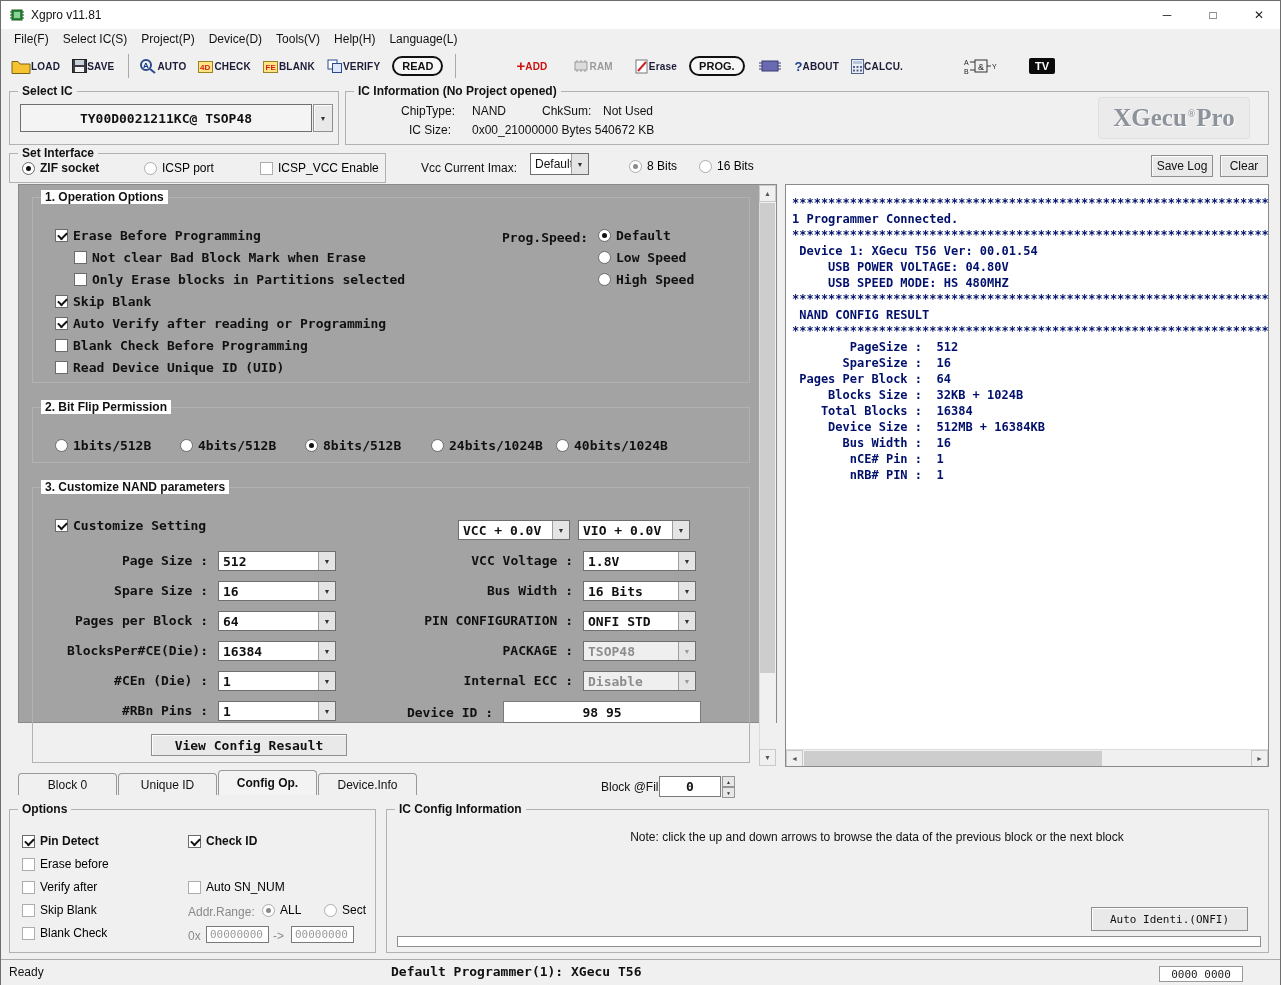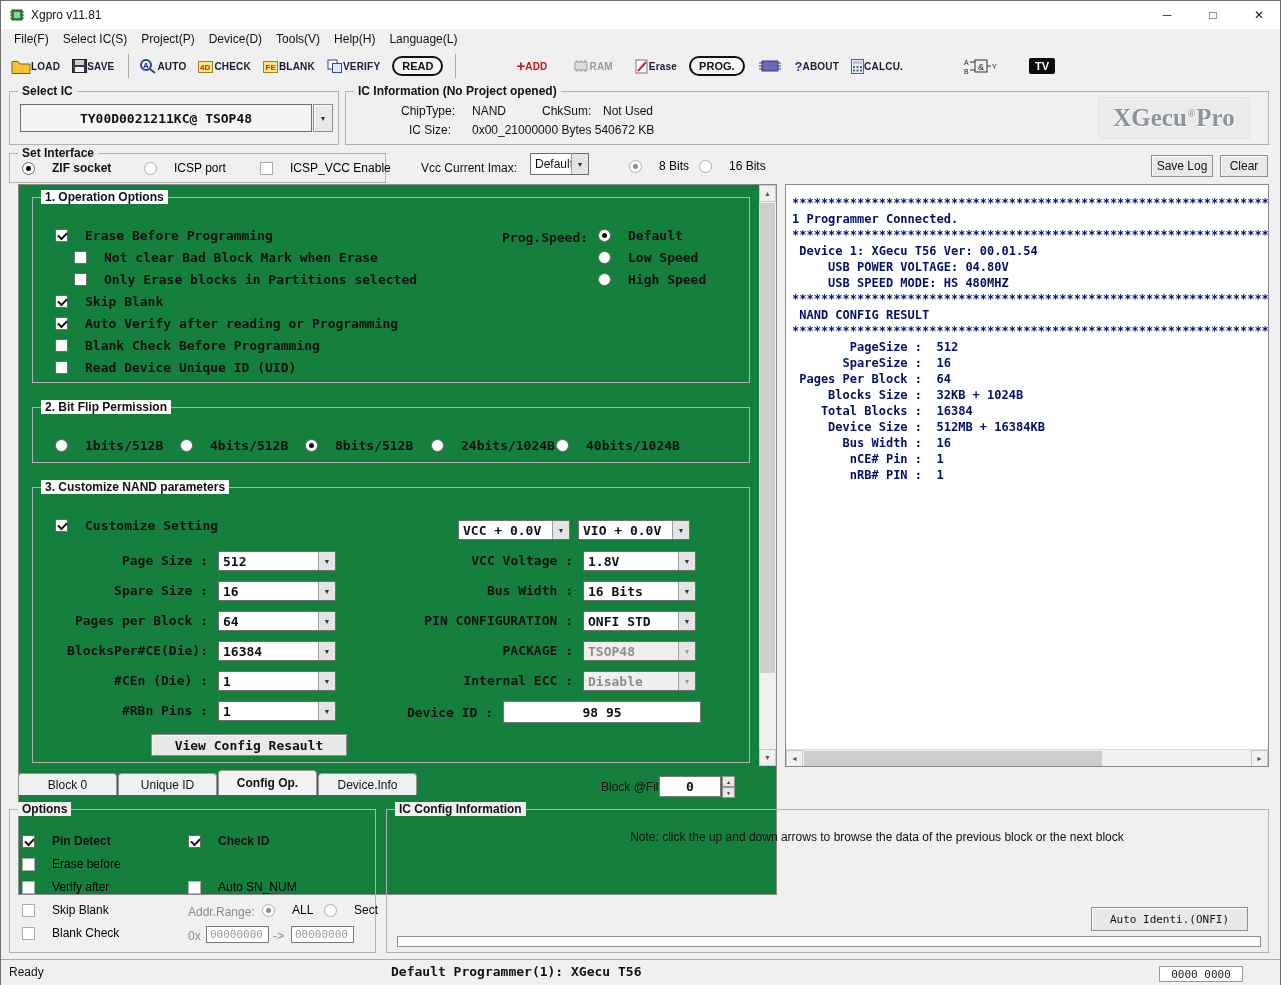--- a/index.html
+++ b/index.html
@@ -23,21 +23,21 @@
 .red{color:#cc1111}
 .grayt{color:#9a9a9a}
 .plus{font-size:15px;font-weight:bold;color:#cc1111;line-height:10px}
 .qmark{font-size:13px;font-weight:bold;color:#1a3a8a}
 .tv-box{background:#0a0a0a;color:#fff;font-weight:bold;font-size:11px;padding:2px 6px;border-radius:2px}
 
 .group{position:absolute;border:1px solid #b2b2b2}
 .gt{position:absolute;top:-8px;left:8px;background:#f0f0f0;padding:0 4px;font-weight:bold;white-space:nowrap}
 .gt-white{background:#fff}
 
-.ctl{position:absolute;display:flex;align-items:center;gap:17px;white-space:nowrap}
+.ctl{position:absolute;display:flex;align-items:center;gap:5px;white-space:nowrap}
 .cb{width:13px;height:13px;background:#fff;border:1px solid #6b6b6b;position:relative;flex:none}
 .checked>.cb::after{content:"";position:absolute;left:2px;top:2px;width:7px;height:4px;border-left:2px solid #101010;border-bottom:2px solid #101010;transform:rotate(-45deg)}
 .rb{width:13px;height:13px;border-radius:50%;background:#fff;border:1px solid #6b6b6b;position:relative;flex:none}
 .selected>.rb::after{content:"";position:absolute;left:3px;top:3px;width:5px;height:5px;border-radius:50%;background:#101010}
 .dis{color:#000000}
 .dis>.cb,.dis>.rb{border-color:#adadad}
 .dis.selected>.rb::after{background:#8a8a8a}
 .bold{font-weight:bold}
 .flabel{position:absolute;text-align:right;white-space:nowrap;font-family:"DejaVu Sans Mono",monospace;font-weight:bold;font-size:13px}
 .slabel{position:absolute;white-space:nowrap;color:#8a8a8a}
@@ -47,21 +47,21 @@
 .combo .ct.sans{font-family:"Liberation Sans",sans-serif;font-weight:normal;font-size:12px}
 .cbtn{width:17px;background:#e4e4e4;border-left:1px solid #9d9d9d;display:flex;align-items:center;justify-content:center;flex:none}
 .cbtn::after{content:"▼";font-size:7px;color:#333}
 .combo.dis2{background:#efefef}
 .combo.dis2 .ct{color:#8d8d8d}
 .combo.dis2 .cbtn::after{color:#999}
 
 .btn{position:absolute;display:flex;align-items:center;justify-content:center;background:#e9e9e9;border:1px solid #8f8f8f;box-shadow:inset 1px 1px 0 #fdfdfd;font-size:12px;color:#111;cursor:default}
 .tinput{position:absolute;background:#fff;border:1px solid #7a7a7a;display:flex;align-items:center}
 
-#left-panel{position:absolute;left:17px;top:183px;width:759px;height:711px;background:#15803d;border:1px solid #8a8a8a}
+#left-panel{position:absolute;left:17px;top:183px;width:759px;height:539px;background:#a3a3a3;border:1px solid #8a8a8a}
 #log-panel{position:absolute;left:784px;top:183px;width:484px;height:583px;background:#fff;border:1px solid #8a8a8a;overflow:hidden}
 #log-pre{position:absolute;left:6px;top:10px;font-family:"DejaVu Sans Mono","Liberation Mono",monospace;font-weight:bold;font-size:12px;line-height:16px;color:#00106b;white-space:pre}
 
 .sb-v{position:absolute;top:0;right:0;width:17px;height:581px;background:#f0f0f0;border-left:1px solid #dcdcdc}
 .sb-h{position:absolute;left:0;bottom:0;width:100%;height:17px;background:#f0f0f0;border-top:1px solid #dcdcdc}
 .sb-btn{position:absolute;width:17px;height:17px;background:#f0f0f0;border:1px solid #c9c9c9;display:flex;align-items:center;justify-content:center;color:#555}
 .arr-up::after{content:"▲";font-size:7px}
 .arr-dn::after{content:"▼";font-size:7px}
 .arr-l::after{content:"◄";font-size:7px}
 .arr-r::after{content:"►";font-size:7px}

